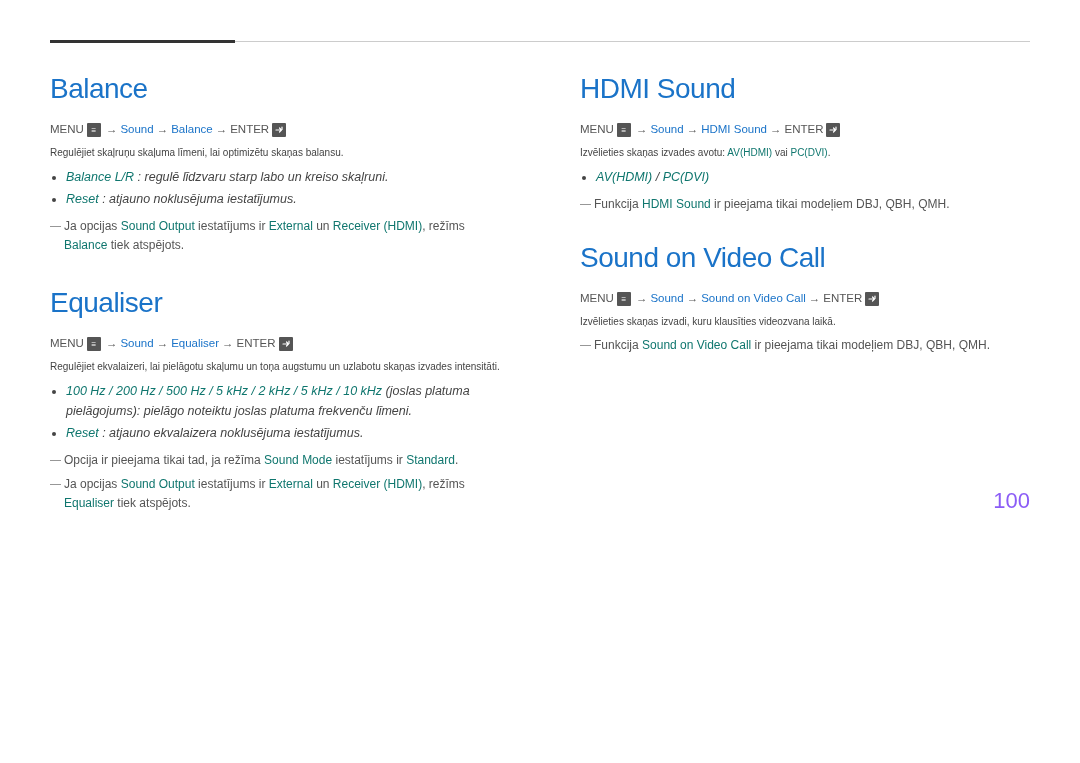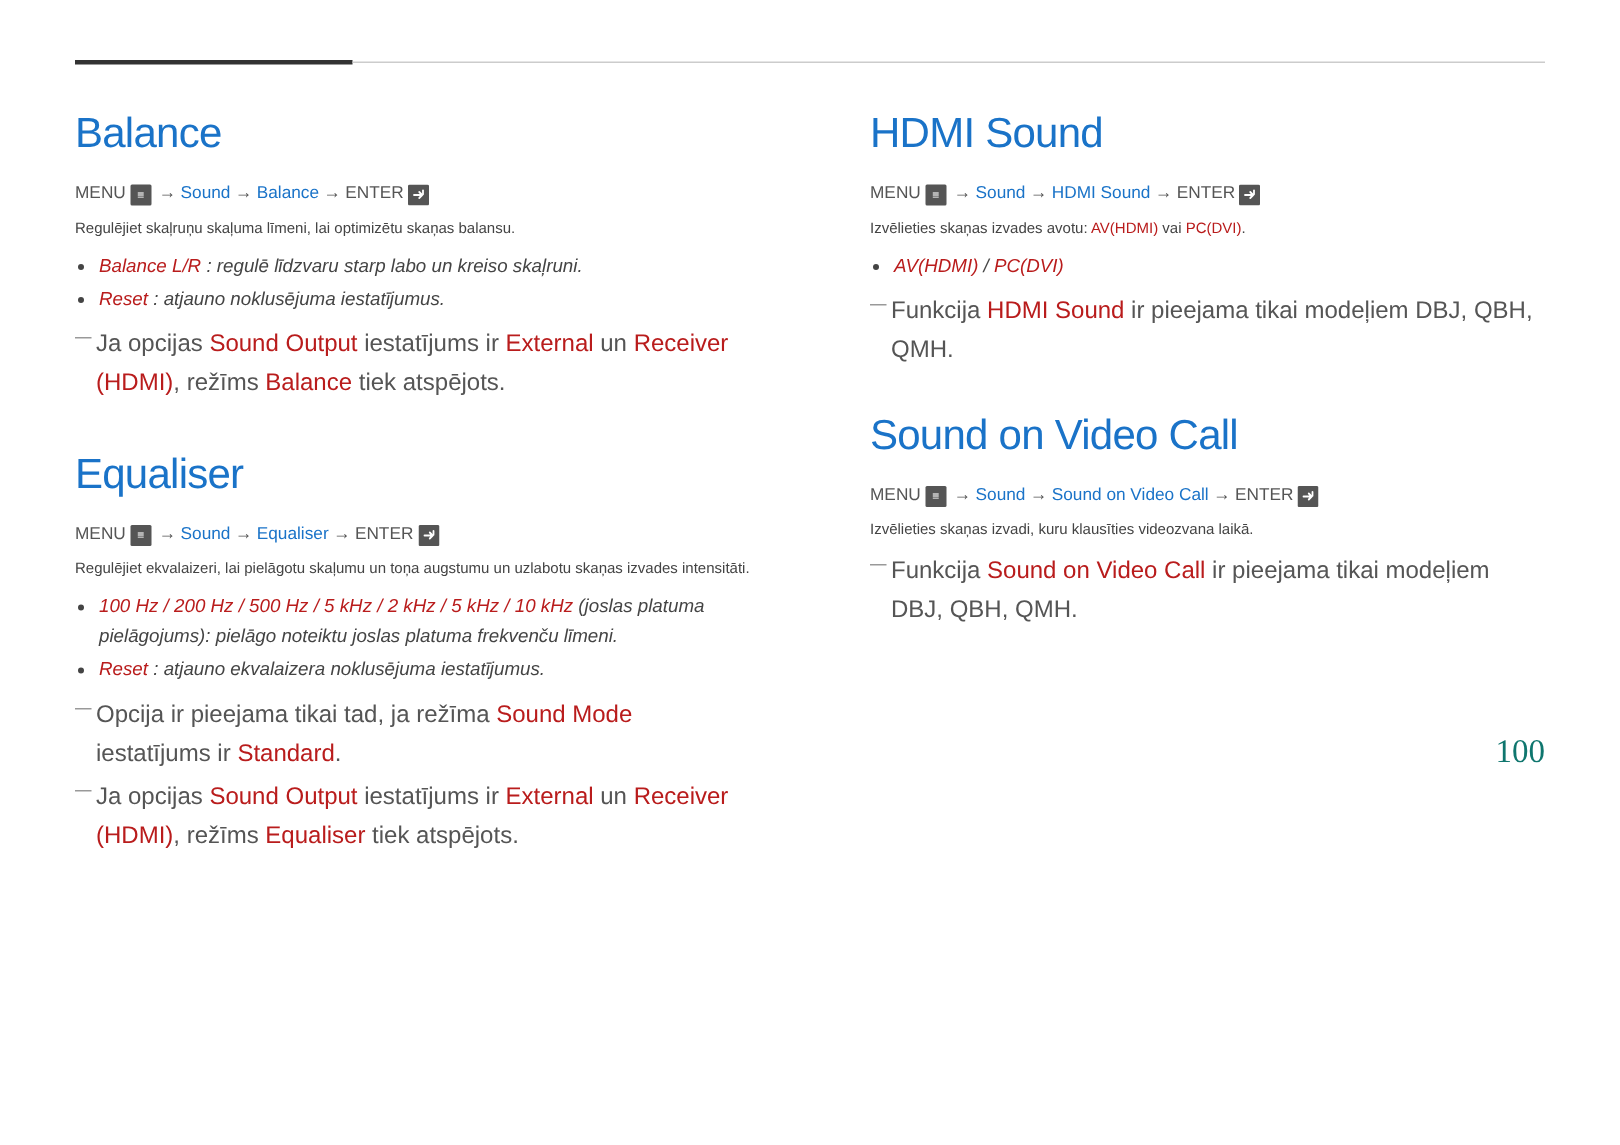--- a/index.html
+++ b/index.html
@@ -124,21 +124,21 @@
     .bullet-list li {
       font-size: 12.5px;
       color: #444;
       line-height: 1.6;
       list-style: disc;
       margin-bottom: 2px;
     }
 
     
     .note-line {
-      font-size: 16px;
+      font-size: 12px;
       color: #555;
       line-height: 1.6;
       margin-bottom: 4px;
       padding-left: 14px;
       position: relative;
     }
     .note-line::before {
       content: '―';
       position: absolute;
       left: 0;
@@ -149,33 +149,32 @@
 
     .section-gap {
       margin-bottom: 32px;
     }
 
     .section-gap2 {
       margin-bottom: 28px;
     }
 
     
-    .link-orange { color: #b91c1c; }
+    .link-orange { color: #0f766e; }
     
     .link-blue { color: #1a73c8; }
 
     
     .page-number {
       position: absolute;
       bottom: 30px;
       right: 50px;
       font-size: 22px;
-      color: #0f766e;
+      color: #8b5cf6;
       font-weight: 300;
-      font-family: Liberation Serif, serif;
     }
   </style>
 </head>
 <body>
 
 <div class="page-container">
 
   <div class="top-dividers">
     <div class="divider-dark"></div>
     <div class="divider-light"></div>

